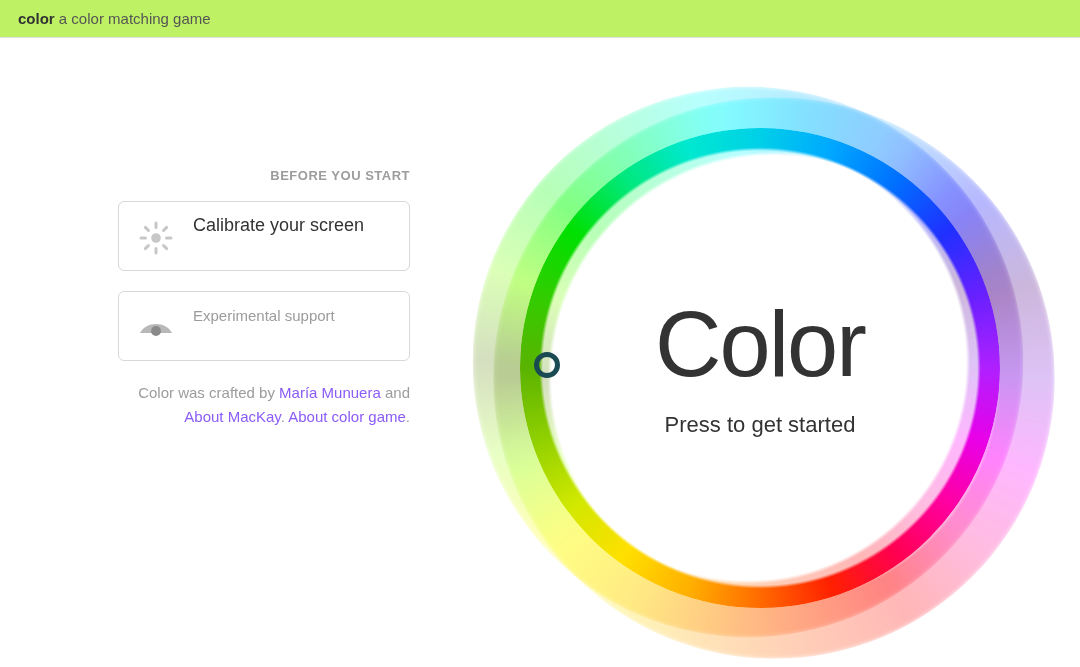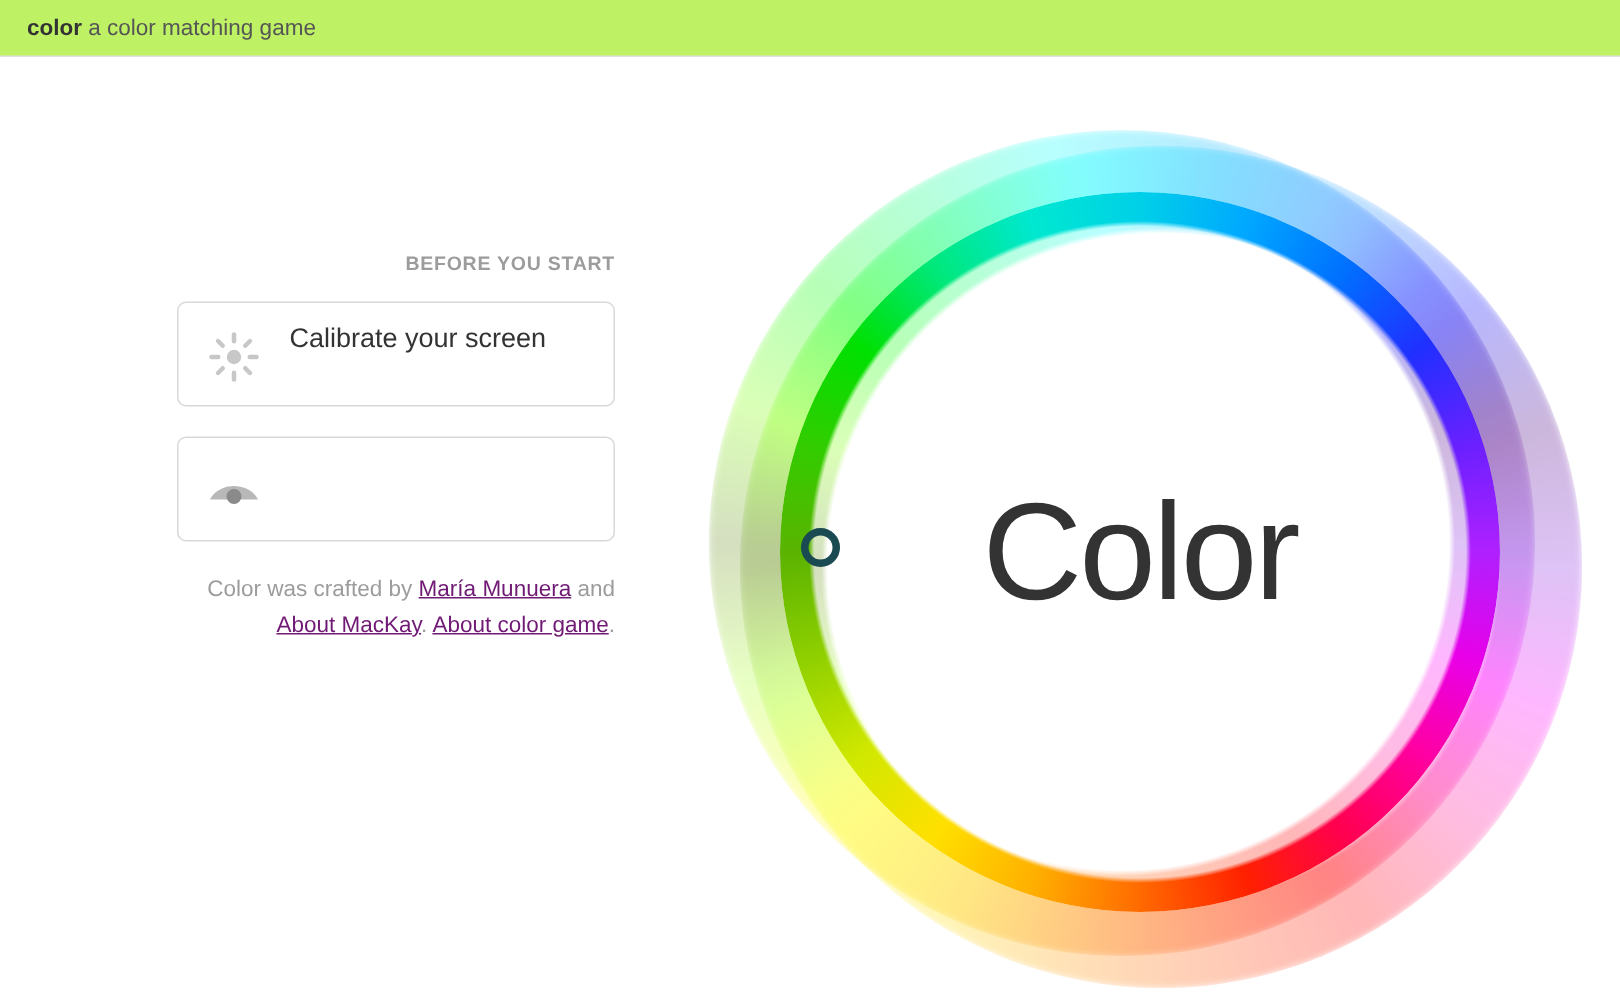--- a/index.html
+++ b/index.html
@@ -63,21 +63,21 @@
       font-size: 15px;
       color: #9c9c9c;
       line-height: 1.4;
     }
     .credits {
       font-size: 15px;
       color: #9c9c9c;
       line-height: 1.6;
       margin-top: 8px;
     }
-    .credits .link { text-decoration: underline; color: #701a75; cursor: pointer; }
+    .credits .link { color: #8b5cf6; cursor: pointer; }
 
     .right {
       flex: 1;
       position: relative;
     }
     .wheel-area {
       position: absolute;
       left: 50px;
       top: 60px;
       width: 540px;
@@ -172,32 +172,34 @@
     </div>
 
     <div class="option-card">
       <div class="icon-wrap">
         <svg width="36" height="22" viewBox="0 0 36 22">
           <path d="M2 16 C 8 4, 28 4, 34 16" fill="#b8b8b8"></path>
           <circle cx="18" cy="14" r="5" fill="#8a8a8a"></circle>
         </svg>
       </div>
       <div>
+        <div class="subtitle">Experimental support</div>
       </div>
     </div>
 
     <div class="credits">
       <span>Color was crafted by </span><span class="link">María Munuera</span><span> and </span><span class="link">About MacKay</span><span>. </span><span class="link">About color game</span><span>.</span>
     </div>
   </div>
 
   <div class="right">
     <div class="wheel-area">
       <div class="wheel-soft a"></div>
       <div class="wheel-soft b"></div>
       <div class="wheel-main"></div>
       <div class="wheel-handle"></div>
       <div class="wheel-center">
         <div class="wheel-title">Color</div>
+        <div class="wheel-sub">Press to get started</div>
       </div>
     </div>
   </div>
 </div>
 
 </body></html>

